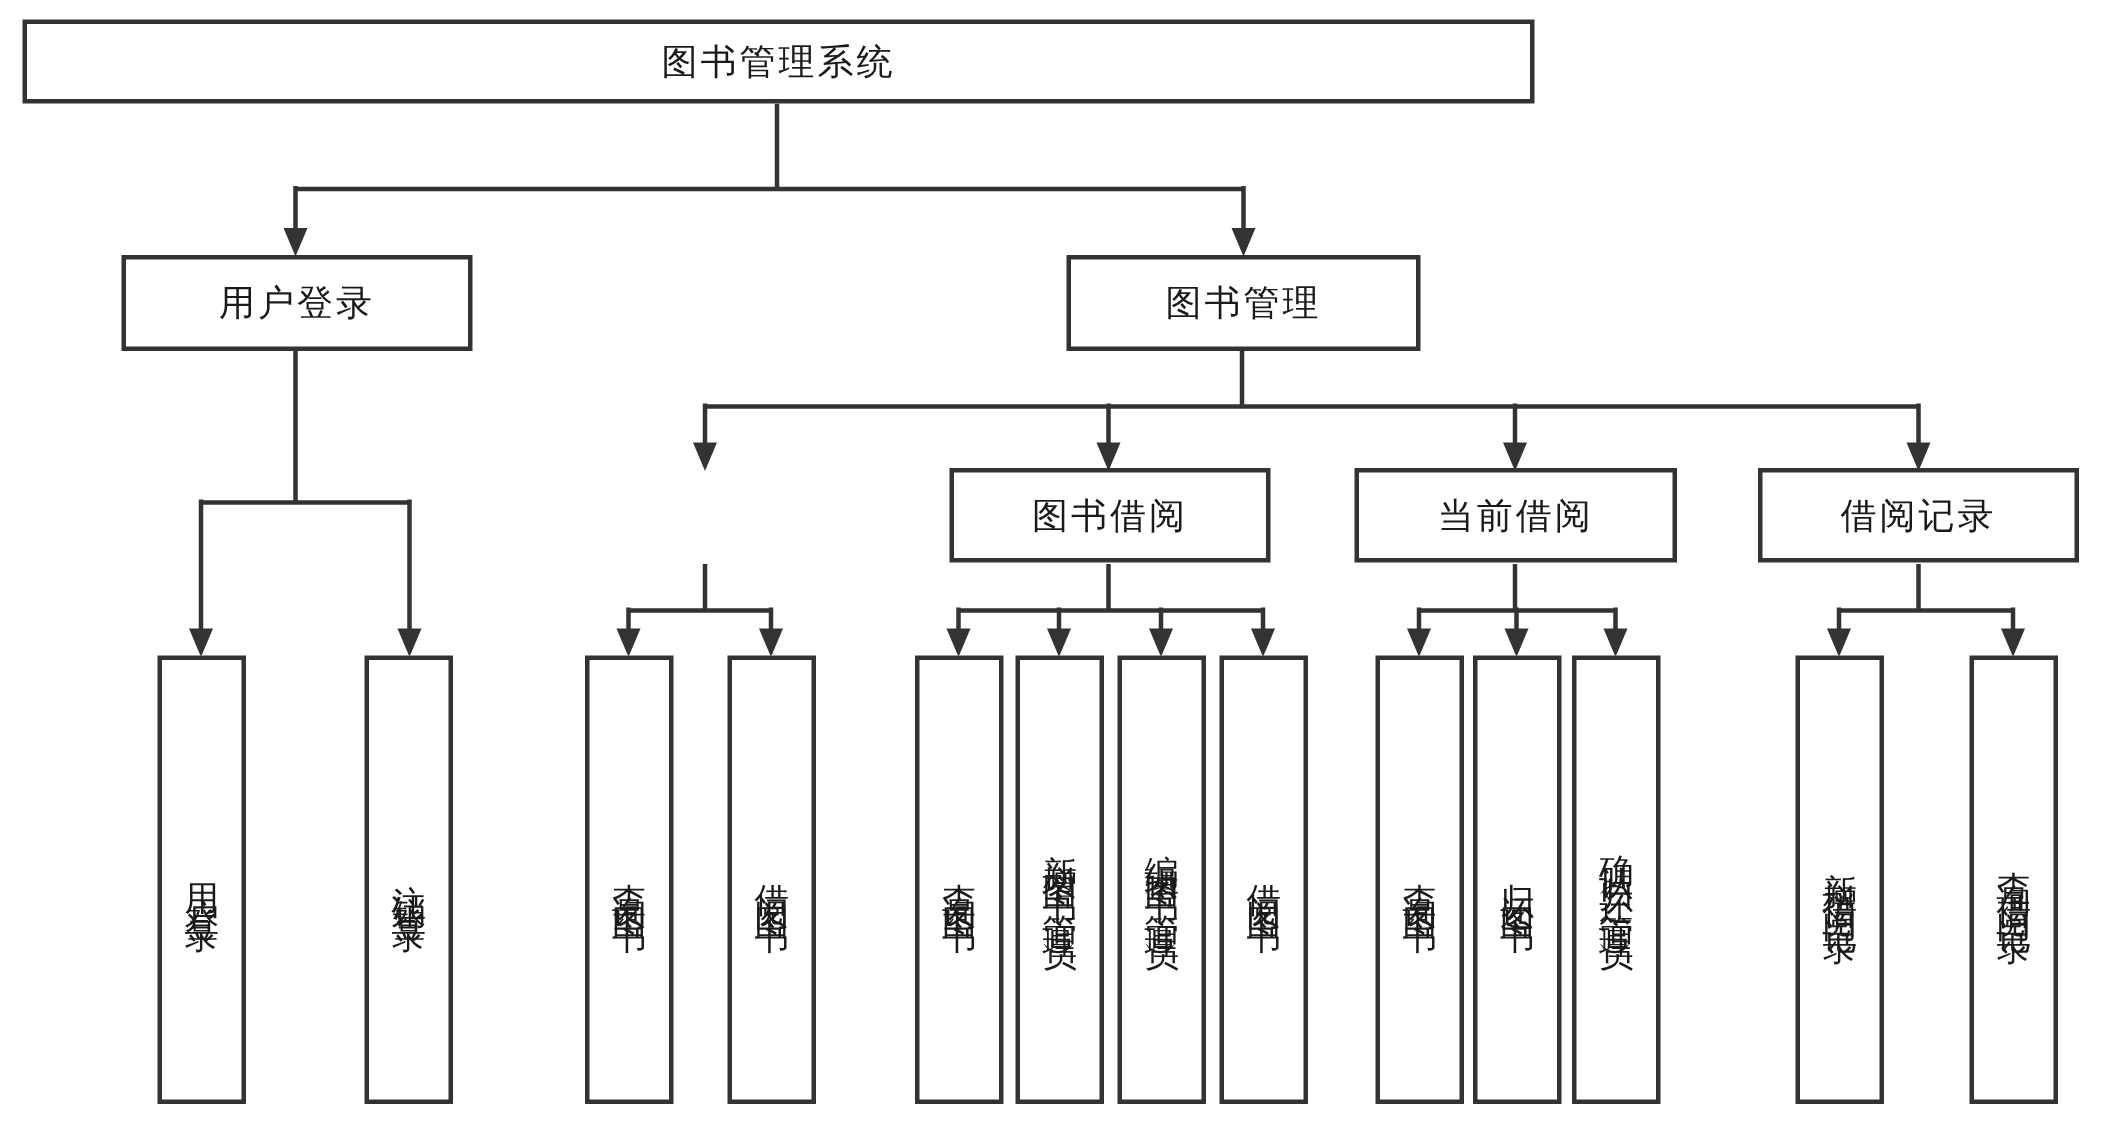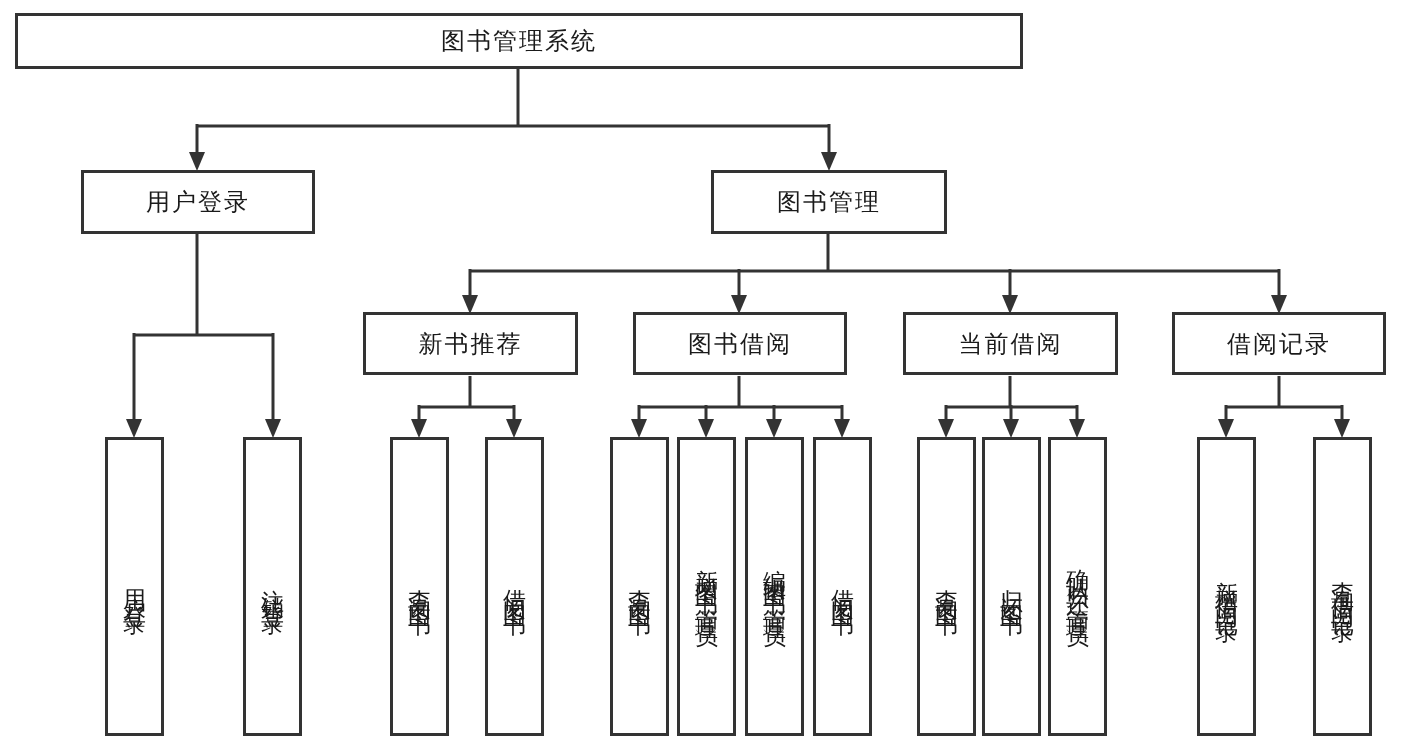--- a/index.html
+++ b/index.html
@@ -124,21 +124,20 @@
     <path d="M1342 405 V423"></path>
     <polygon points="1218,419 1234,419 1226,438"></polygon>
     <polygon points="1334,419 1350,419 1342,438"></polygon>
   </svg>
 
   <div class="box h" style="left:15px; top:13px; width:1008px; height:56px;">图书管理系统</div>
 
   <div class="box h" style="left:81px; top:170px; width:234px; height:64px;">用户登录</div>
   <div class="box h" style="left:711px; top:170px; width:236px; height:64px;">图书管理</div>
 
-  <div class="box h" style="left:363px; top:312px; width:215px; height:63px;">新书推荐</div>
   <div class="box h" style="left:903px; top:312px; width:215px; height:63px;">当前借阅</div>
   <div class="box h" style="left:633px; top:312px; width:214px; height:63px;">图书借阅</div>
   <div class="box h" style="left:1172px; top:312px; width:214px; height:63px;">借阅记录</div>
 
   <div class="box v" style="left:105px; top:437px; width:59px; height:299px;">用户登录</div>
   <div class="box v" style="left:243px; top:437px; width:59px; height:299px;">注销登录</div>
 
   <div class="box v" style="left:390px; top:437px; width:59px; height:299px;">查询图书</div>
   <div class="box v" style="left:485px; top:437px; width:59px; height:299px;">借阅图书</div>
 

